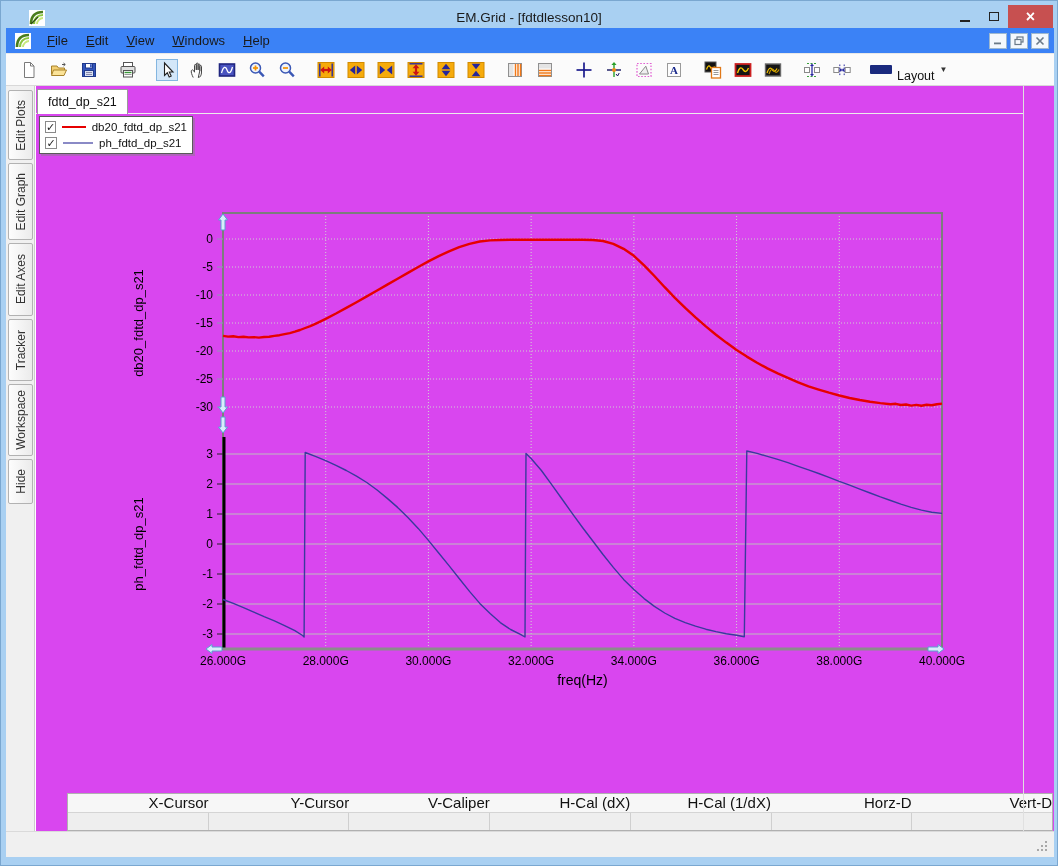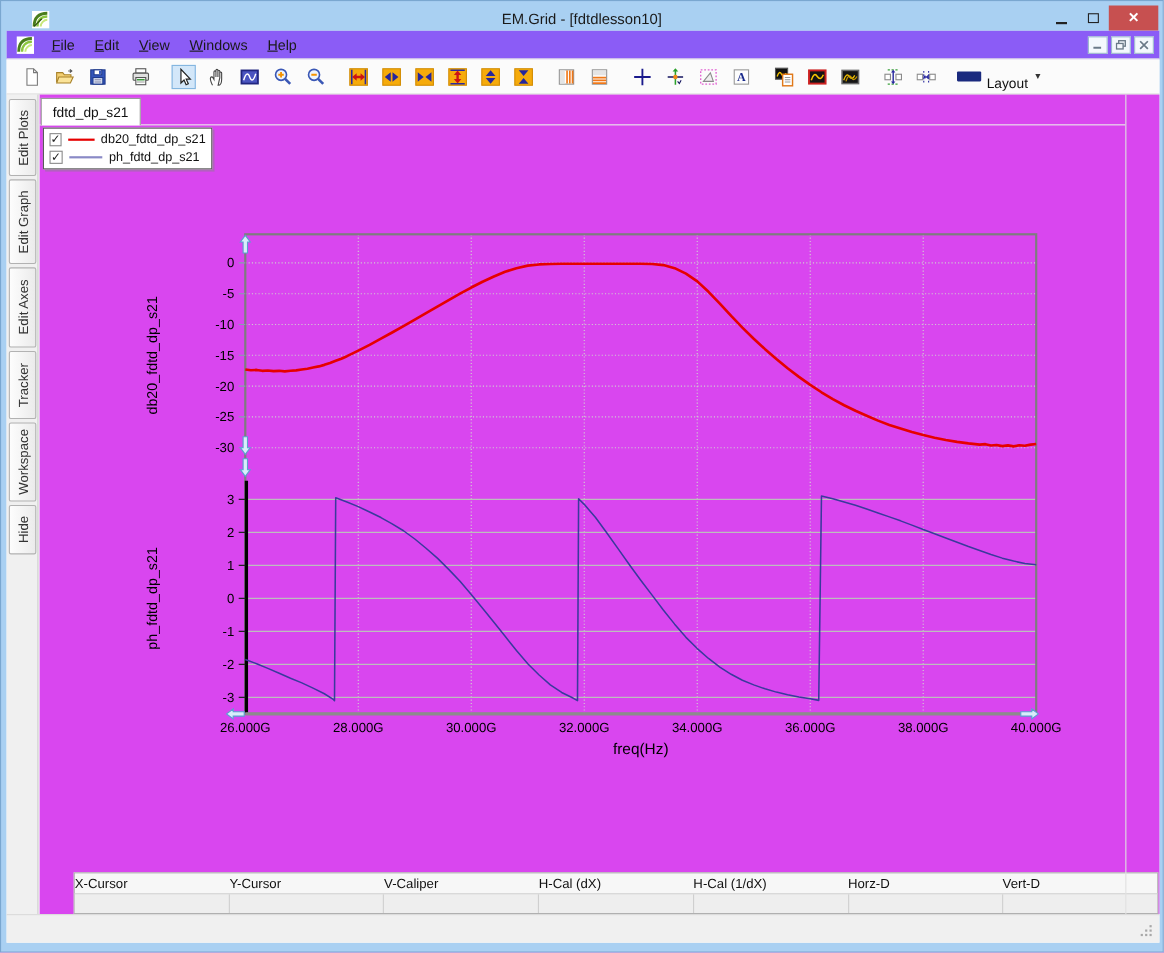--- a/index.html
+++ b/index.html
@@ -14,21 +14,21 @@
   .win-btn { width:29px; height:23px; display:flex; align-items:center; justify-content:center; cursor:default; }
   .win-btn.close { width:45px; background:#c75050; }
   .glyph-min { width:10px; height:2px; background:#222; margin-top:9px; }
   .glyph-max { width:10px; height:9px; border:1.5px solid #222; }
   .glyph-close { color:#fff; font-size:16px; font-weight:bold; line-height:16px; }
 
   
   .client { position:absolute; left:5px; top:27px; width:1048px; height:829px; background:#fff; }
 
   
-  .menubar { position:absolute; left:0; top:0; width:100%; height:26px; background:#8b5cf6; border-bottom:1px solid #e8e8e8; display:flex; align-items:center; }
+  .menubar { position:absolute; left:0; top:0; width:100%; height:26px; background:#3b82f6; border-bottom:1px solid #e8e8e8; display:flex; align-items:center; }
   .mdi-icon { width:16px; height:16px; margin:0 7px 0 9px; }
   .menu-item { display:inline-block; padding:4px 9px; font-size:13px; color:#1a1a1a; }
   .menu-item::first-letter { text-decoration:underline; }
   .mdi-controls { position:absolute; right:5px; top:5px; display:flex; gap:3px; }
   .mdi-btn { width:18px; height:16px; background:#f3f8fd; border:1px solid #9db8d0; display:flex; align-items:center; justify-content:center; }
 
   
   .toolbar { position:absolute; left:0; top:26px; width:100%; height:32px; background:#fbfbfb; border-bottom:1px solid #d8d8d8; display:flex; align-items:center; padding-left:12px; }
   .tgroup { display:flex; gap:8px; margin-right:17px; align-items:center; }
   .tool { width:22px; height:22px; display:flex; align-items:center; justify-content:center; border:1px solid transparent; }
@@ -56,21 +56,21 @@
   .legend-line { width:30px; height:0; border-top:2px solid #000; }
   .legend-label { font-size:11.5px; color:#111; }
 
   
   .plot-wrap { position:absolute; left:95px; top:115px; width:840px; height:500px; }
   .plot-wrap svg text { font-family:"Liberation Sans", sans-serif; fill:#000; }
 
   
   .measure-panel { position:absolute; left:31px; top:707px; width:986px; border:1px solid #b0b0b0; background:#f7f7f7; }
   .measure-headers { display:flex; height:18px; }
-  .measure-header { flex:1; font-size:12px; color:#111; text-align:left; line-height:18px; }
+  .measure-header { flex:1; font-size:15px; color:#111; text-align:right; line-height:18px; }
   .measure-cells { display:flex; height:18px; border-top:1px solid #d4d4d4; background:#eeeeee; }
   .measure-cell { flex:1; border-left:1px solid #cfcfcf; font-size:11px; color:#333; }
   .measure-cell:first-child { border-left:none; }
 
   
   .statusstrip { position:absolute; left:0; top:803px; width:1048px; height:26px; background:#f0f0f0; border-top:1px solid #dadada; }
   .grip { position:absolute; right:6px; bottom:5px; width:11px; height:11px; }
   .grip i { position:absolute; width:2px; height:2px; background:#a8a8a8; }
 </style>
 </head>

